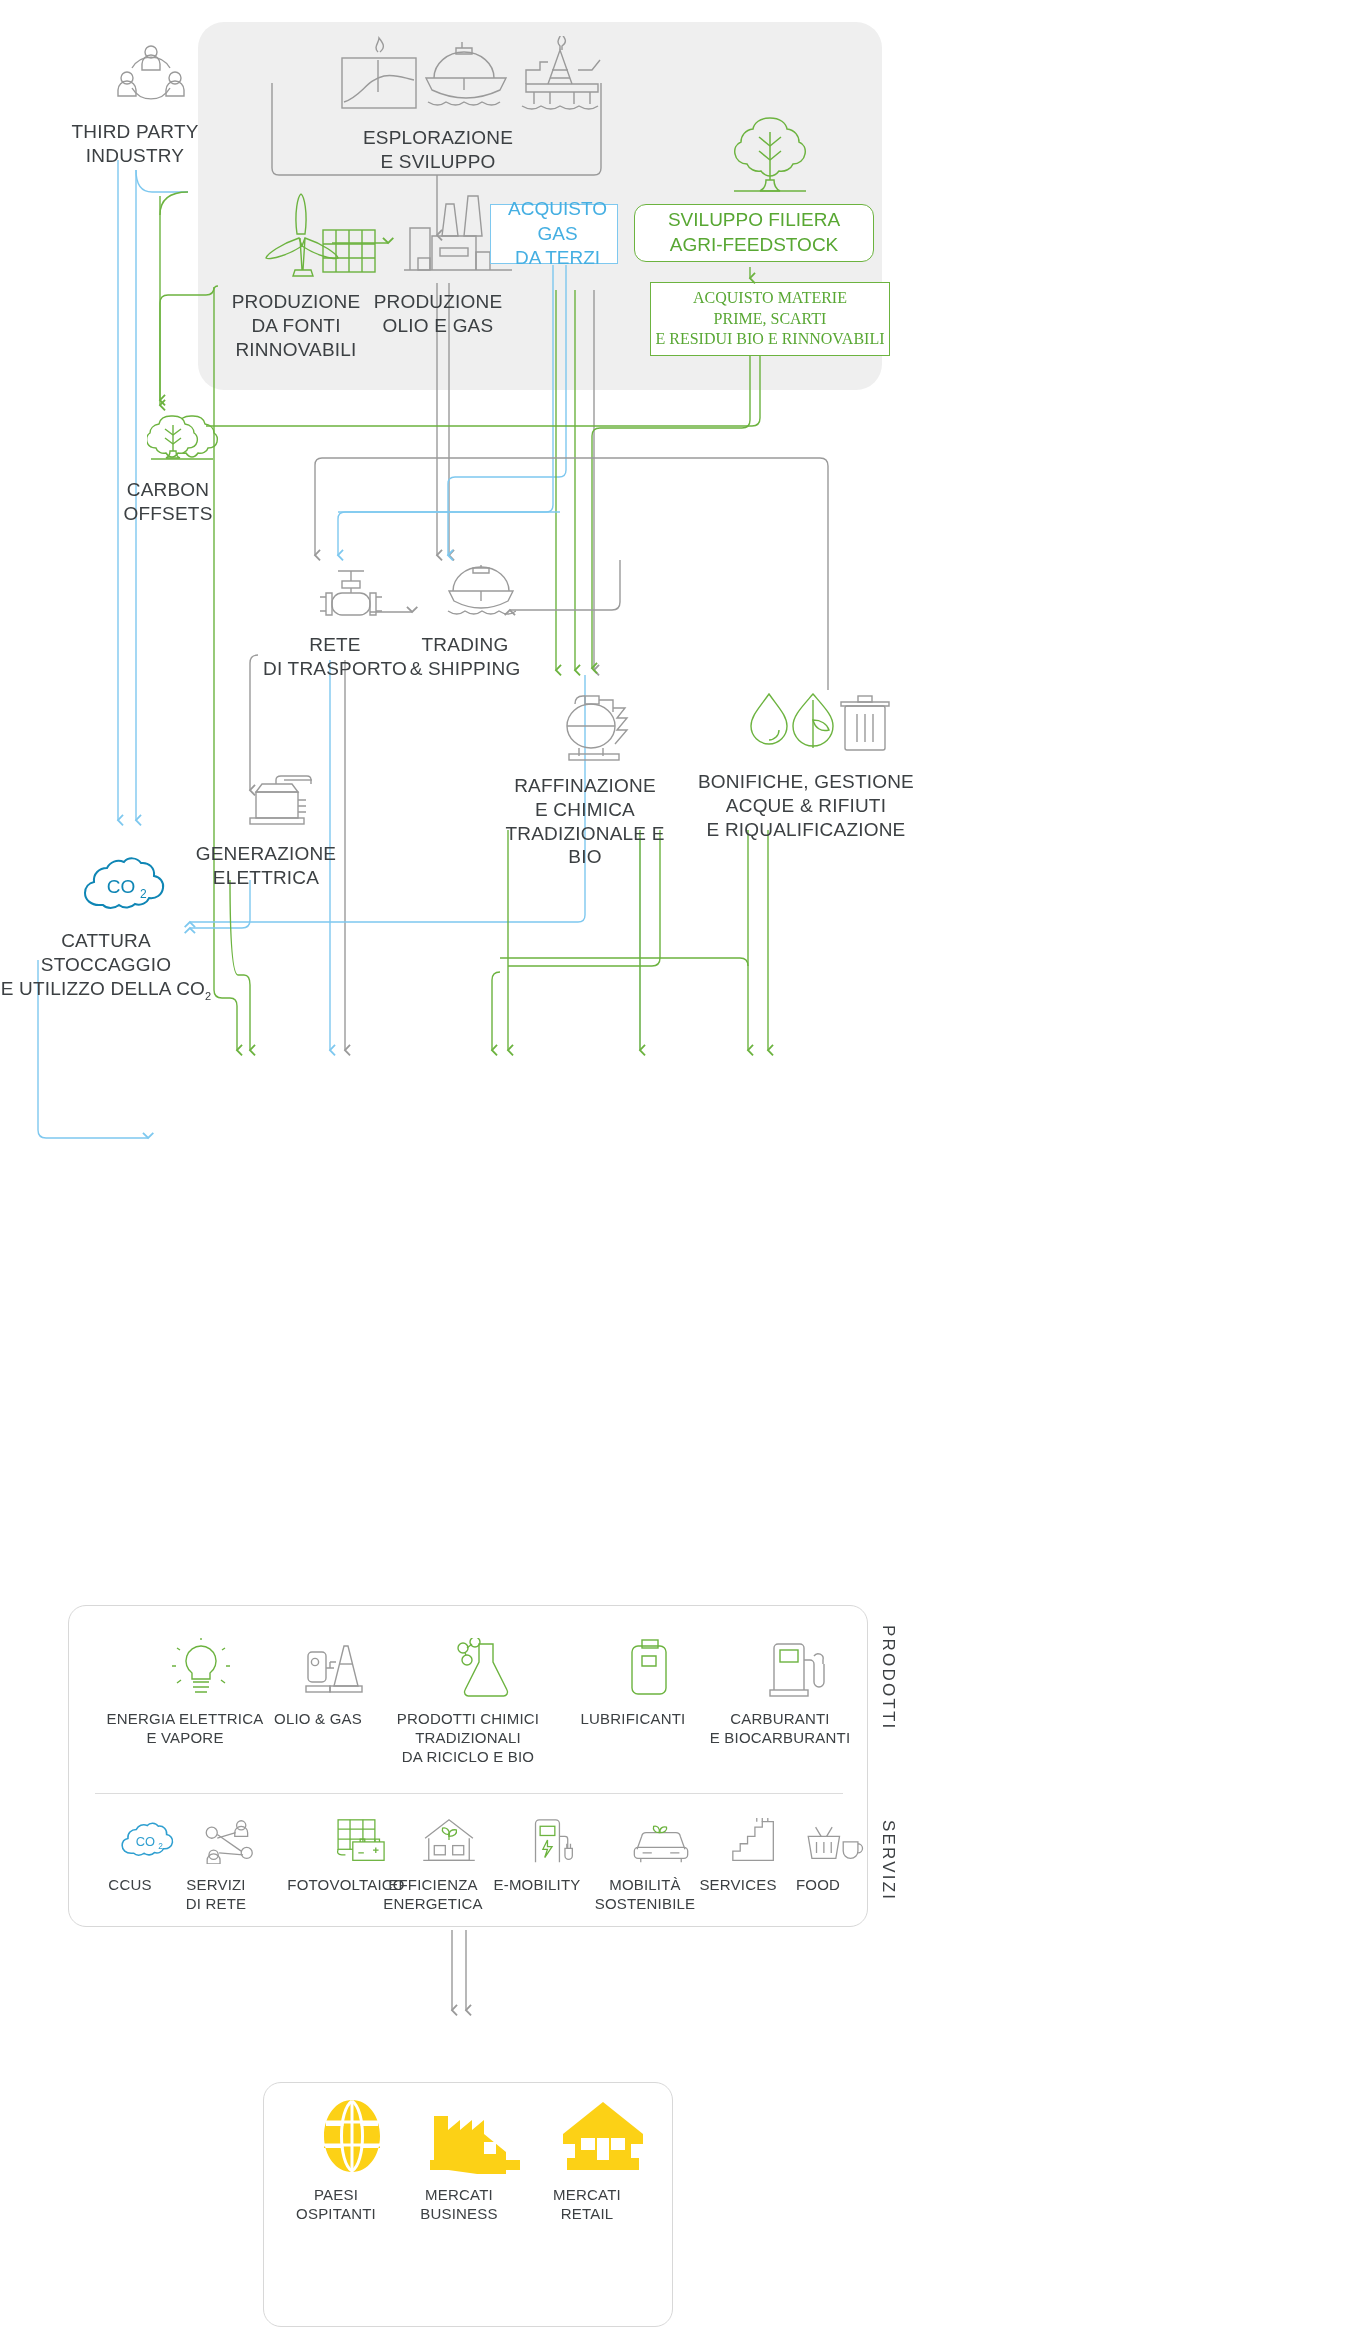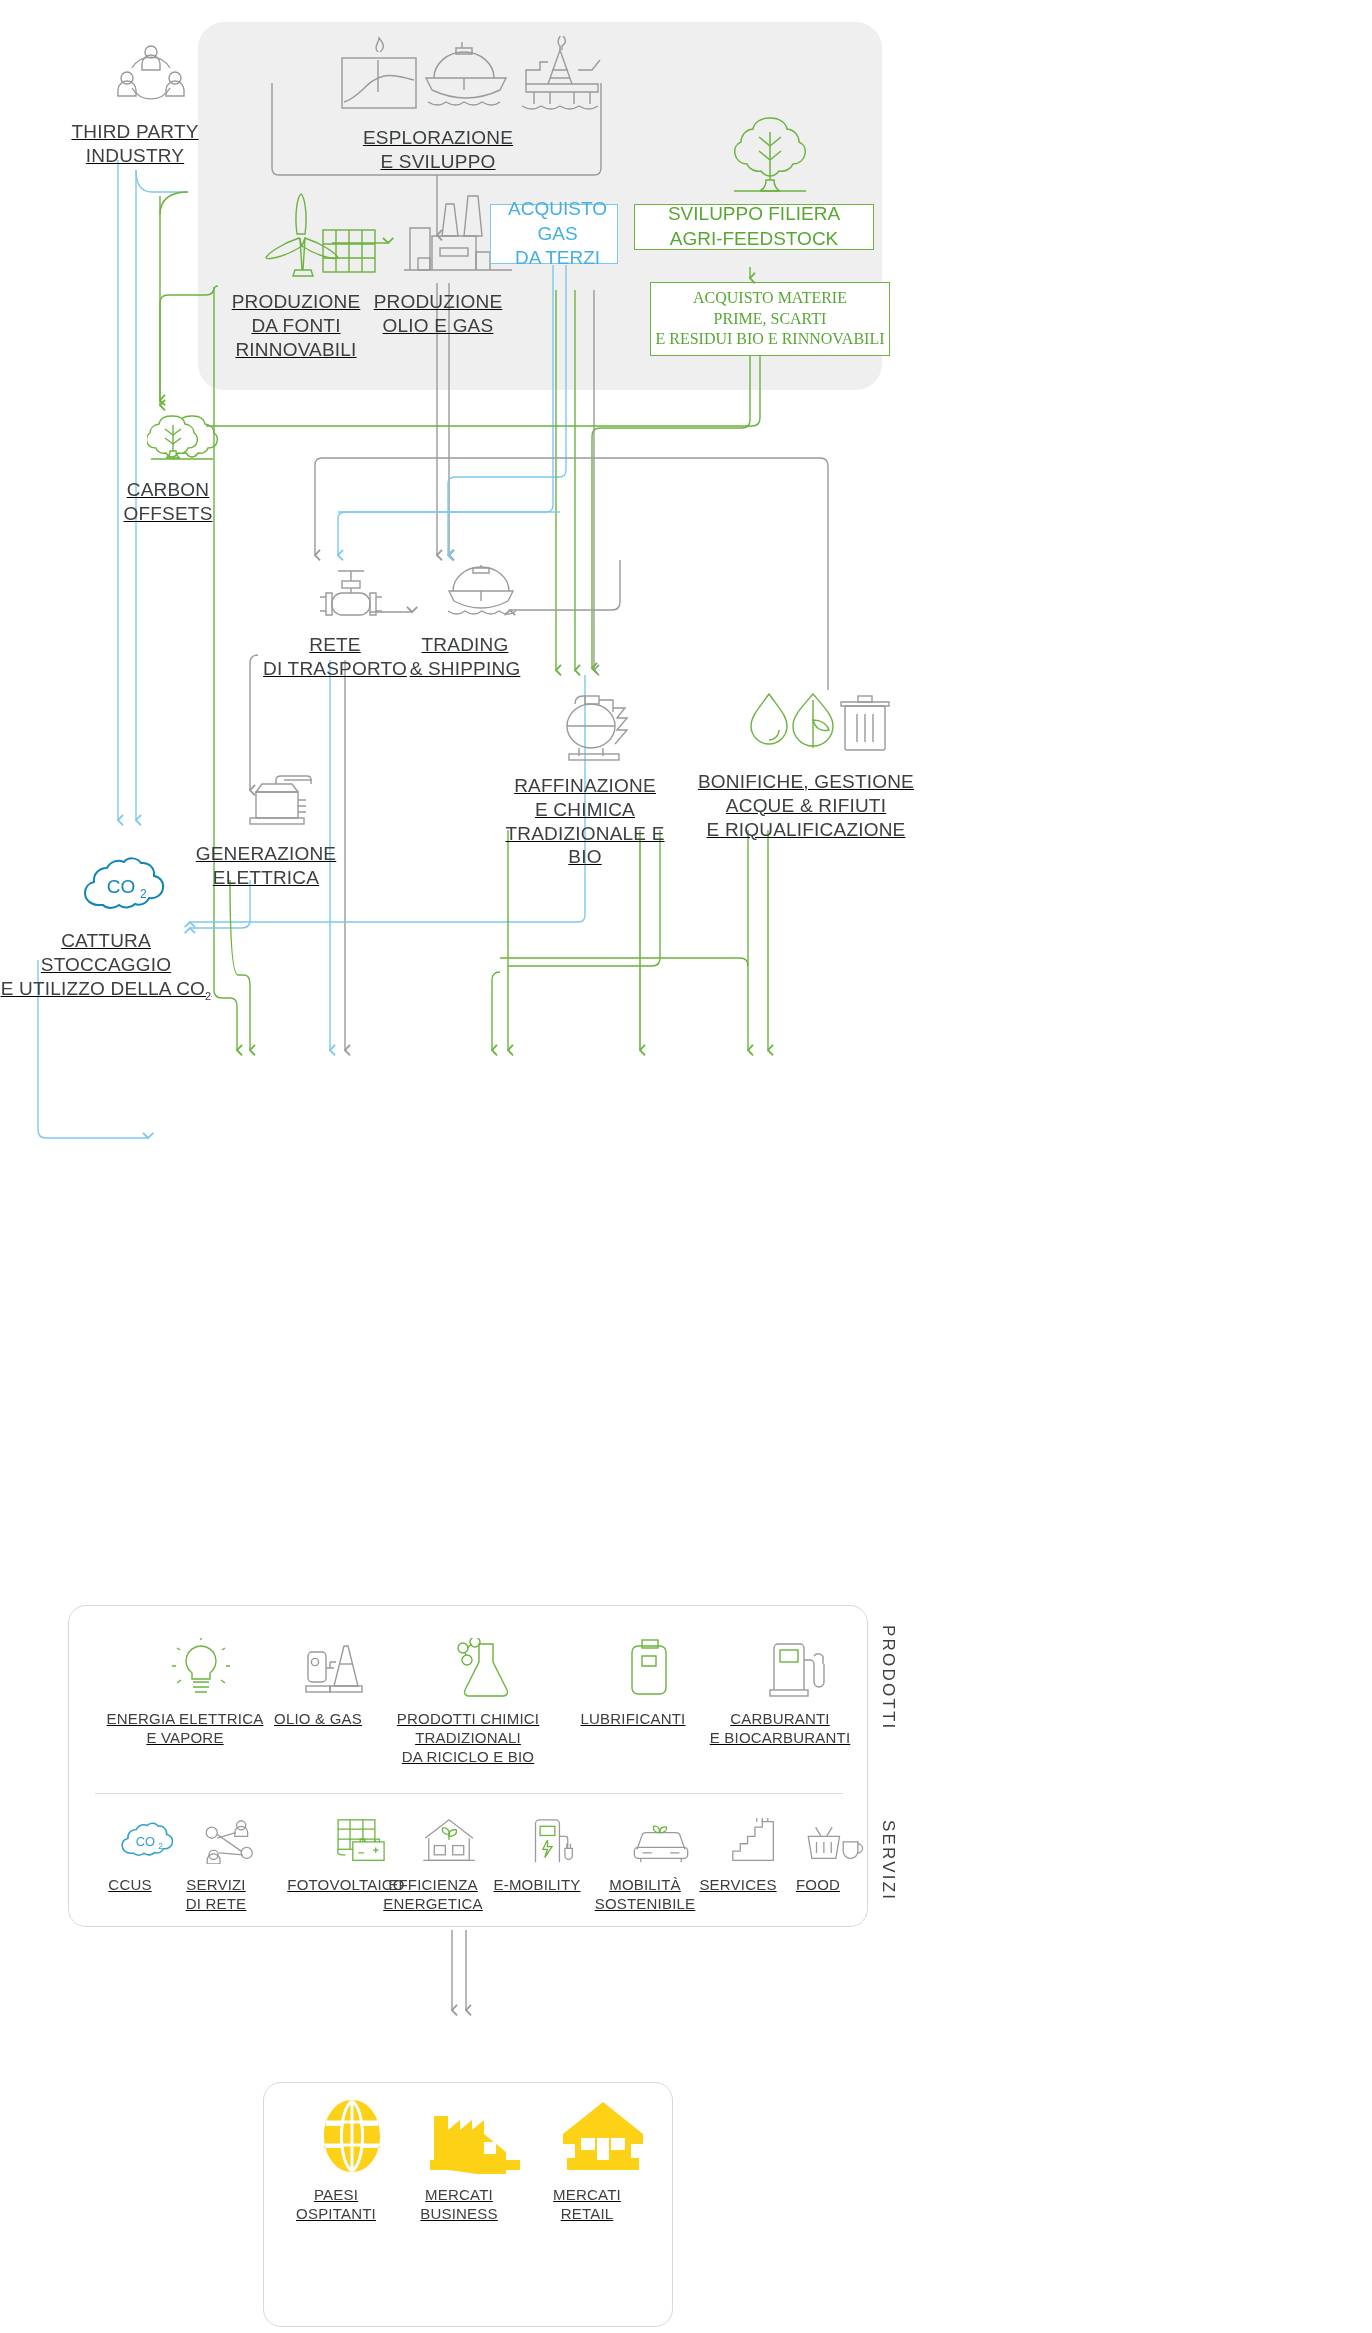--- a/index.html
+++ b/index.html
@@ -10,21 +10,21 @@
     overflow: hidden;
   }
   #stage { position: relative; width: 1372px; height: 2333px; }
 
   svg.layer {
     position: absolute; inset: 0;
     width: 1372px; height: 2333px;
     pointer-events: none;
   }
 
-  .node { position: absolute; text-align: center; text-decoration: underline; }
+  .node { position: absolute; text-align: center; }
   .node .lbl {
     font-size: 19px; line-height: 1.25; color: #3c4043;
     letter-spacing: .2px; white-space: pre-line;
   }
   .node .ico { display: block; margin: 0 auto 8px auto; padding-left: 32px; }
 
   .gbox {
     position: absolute;
     background: #ffffff;
     border: 1px solid #6cb33f;
@@ -256,21 +256,21 @@
                  c-2 5 -8 8 -14 7 c-3 4 -6 5 -9 5 c-3 0 -6 -1 -9 -5 c-6 1 -12 -2 -14 -7
                  c-6 0 -11 -4 -12 -10 c-1 -5 1 -10 6 -12 c0 -6 4 -12 12 -13 c1 -6 7 -11 17 -11 z"></path>
         <path d="M48 22 v48"></path>
         <path d="M48 36 l-11 -9 M48 36 l11 -9 M48 50 l-11 -9 M48 50 l11 -9"></path>
         <path d="M44 70 c0 6 -2 9 -6 11 h20 c-4 -2 -6 -5 -6 -11 z"></path>
         <path d="M12 81 h72"></path>
       </svg>
     </span>
   </div>
 
-  <div class="gbox" style="left:634px; top:204px; width:240px; height:46px;">
+  <div class="gbox" style="left:634px; top:204px; width:240px; height:58px;border-radius:12px;">
     <span class="lbl">SVILUPPO FILIERA
 AGRI-FEEDSTOCK</span>
   </div>
   <div class="gbox" style="left:650px; top:282px; width:240px; height:74px;font-family:Liberation Serif, serif;">
     <span class="lbl smallLbl">ACQUISTO MATERIE
 PRIME, SCARTI
 E RESIDUI BIO E RINNOVABILI</span>
   </div>
   <svg class="layer" viewBox="0 0 1372 2333">
     <path d="M750 267 L750 278" fill="none" stroke="#6cb33f" stroke-width="1.4" marker-end="url(#aG)"></path>

